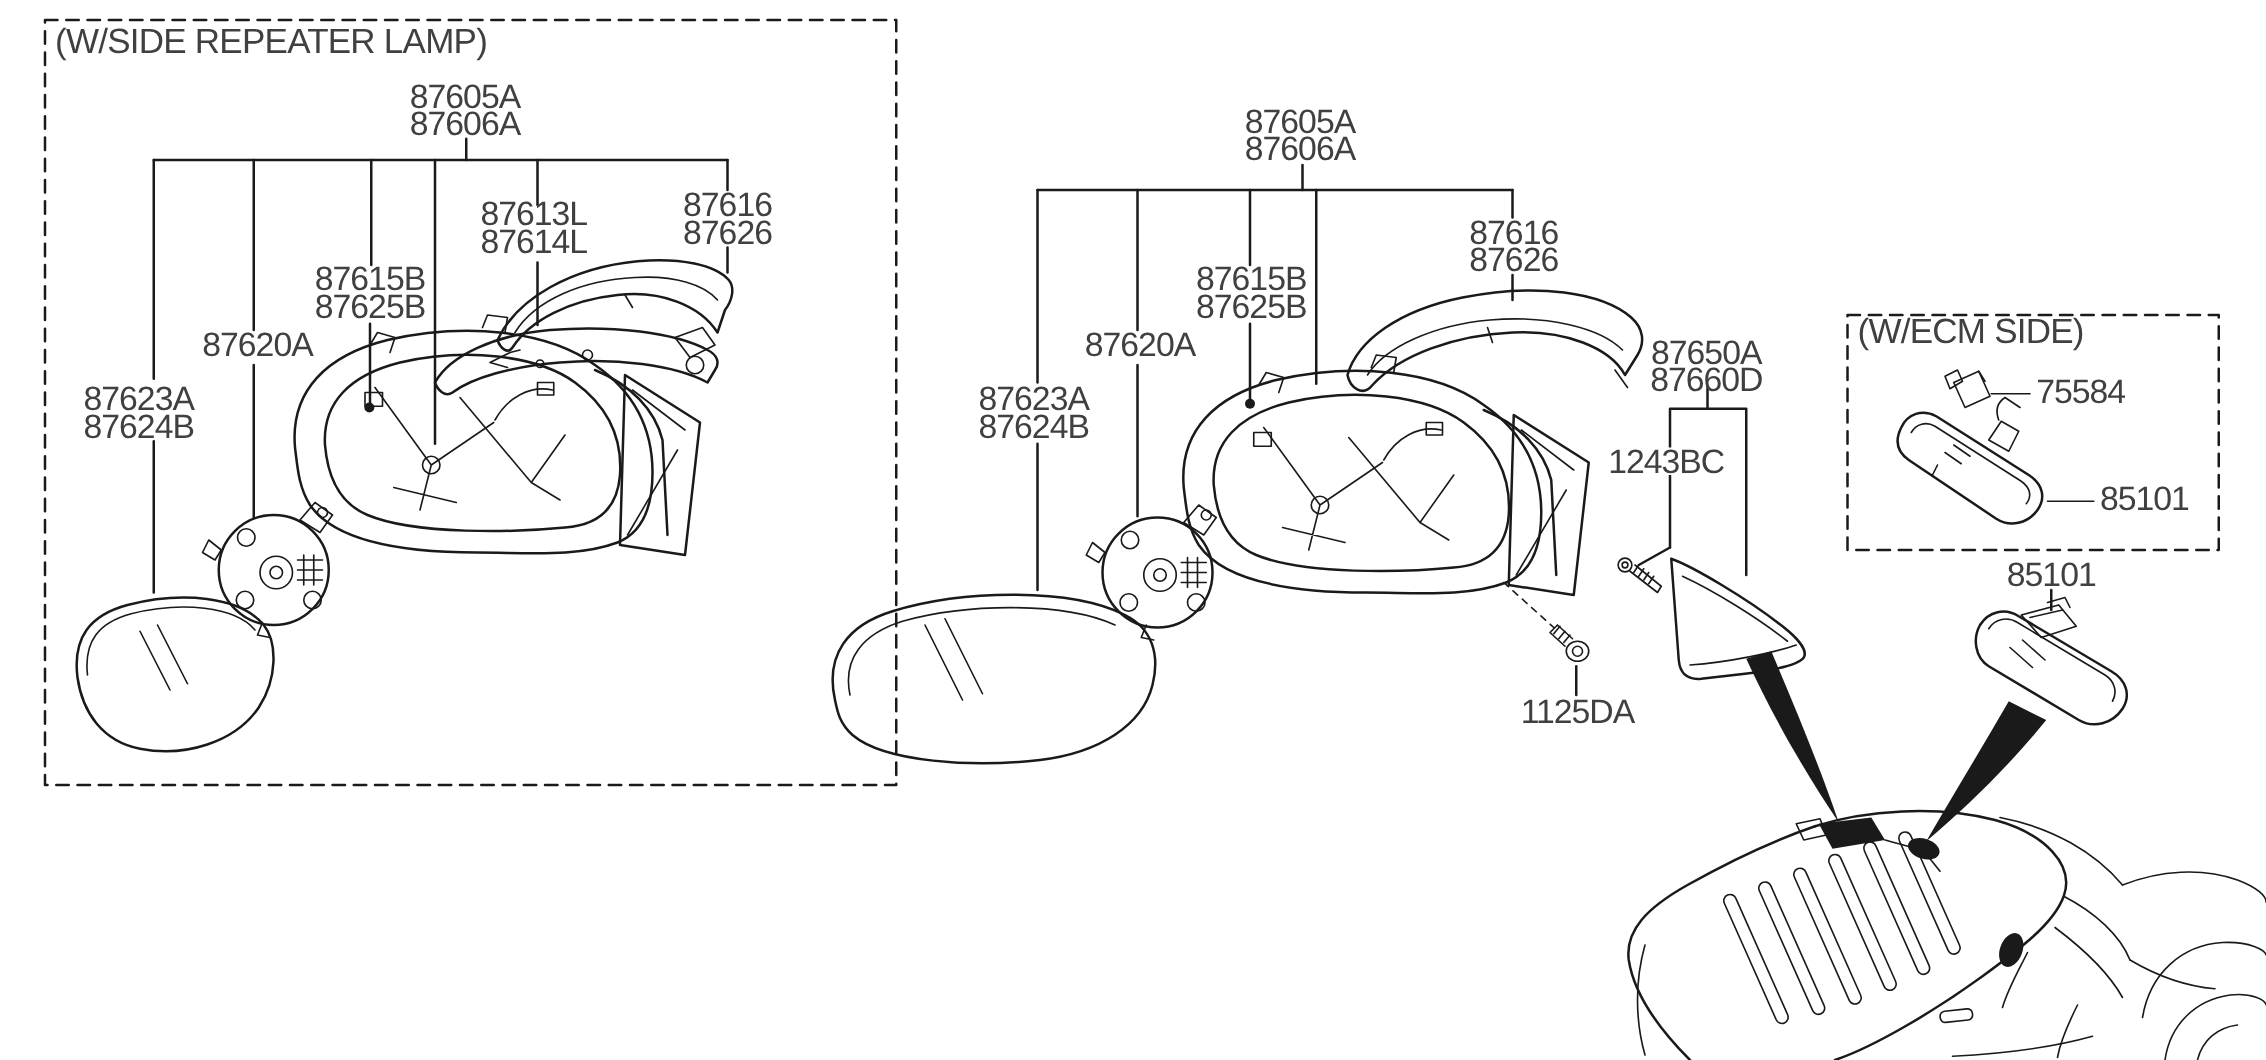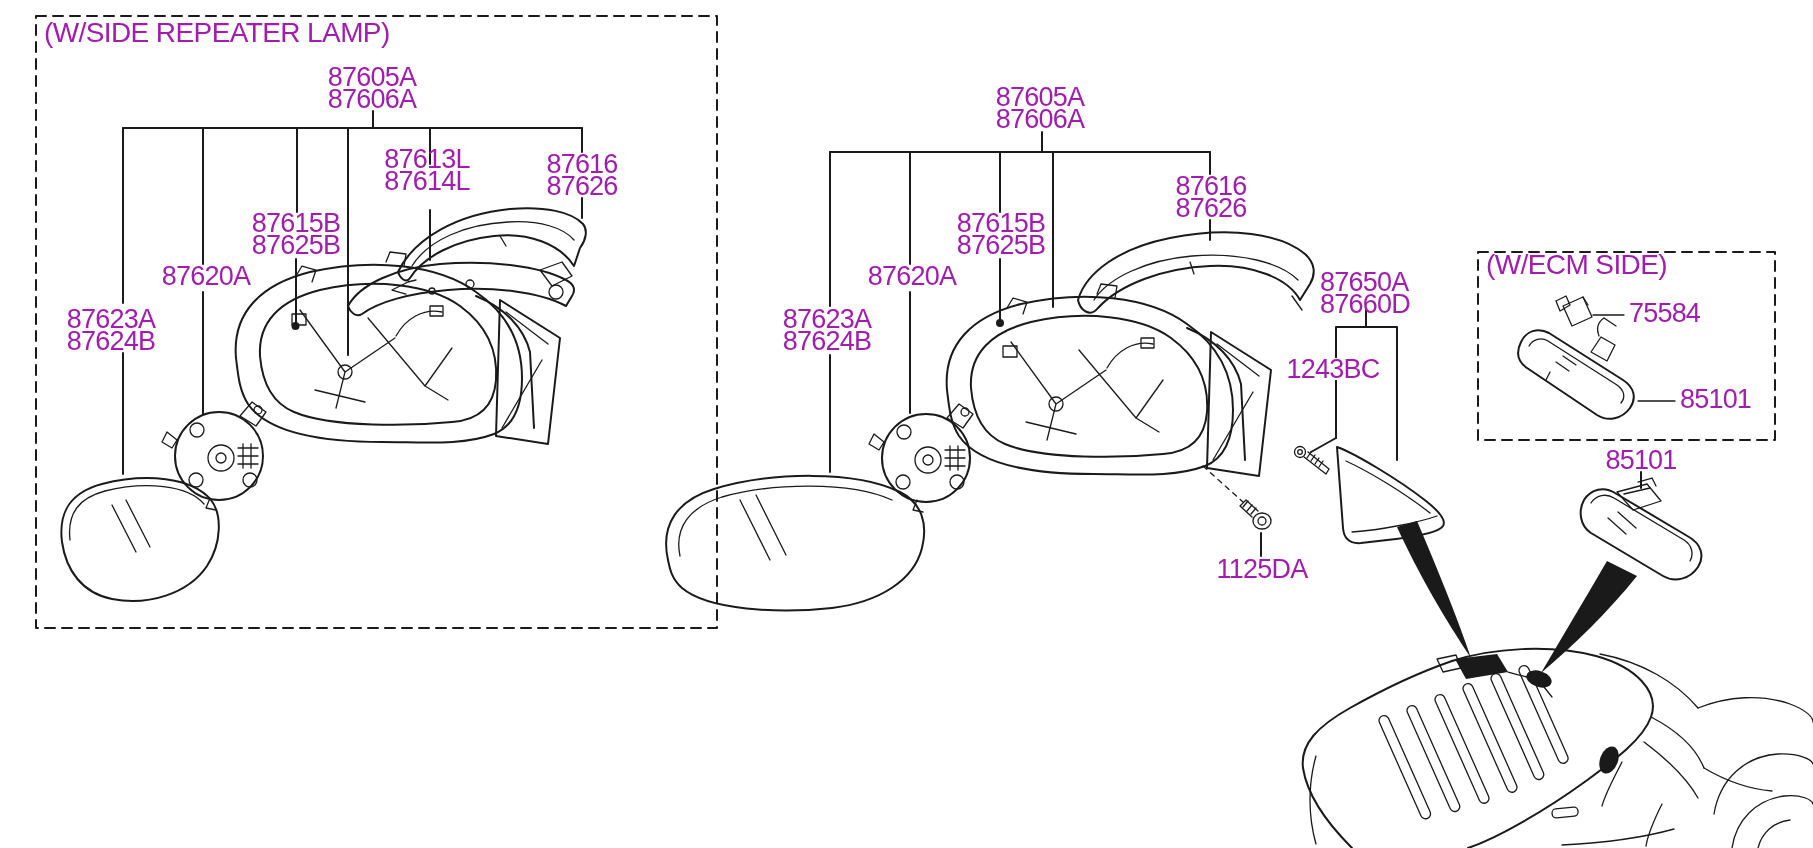--- a/index.html
+++ b/index.html
@@ -4,22 +4,22 @@
 <style>
   html,body{margin:0;padding:0;background:#ffffff;}
   .canvas{position:relative;width:1813px;height:848px;background:#ffffff;overflow:hidden;
           font-family:"Liberation Sans",sans-serif;}
   .canvas svg{position:absolute;left:0;top:0;}
   .st{stroke:#1a1a1a;fill:none;stroke-width:2;stroke-linecap:round;stroke-linejoin:round;}
   .thin{stroke-width:1.3;}
   .fillb{fill:#1a1a1a;stroke:none;}
   .dash{stroke-dasharray:10 7;}
   .dashsm{stroke-dasharray:5 5;}
-  .lbl{position:absolute;font-size:27px;line-height:22px;letter-spacing:-0.8px;color:#a21caf;
-       white-space:nowrap;text-align:left;}
+  .lbl{position:absolute;font-size:27px;line-height:22px;letter-spacing:-0.8px;color:#404040;
+       white-space:nowrap;text-align:center;}
   .lbl.c{transform:translateX(-50%);}
   .lbl.title{font-size:28px;letter-spacing:-0.6px;}
   .lbl.bgw{background:#ffffff;padding:0 2px;}
   .ln{display:block;}
 </style>
 </head>
 <body>
 
 <div class="canvas">
 
@@ -212,21 +212,21 @@
 </svg>
 
 <div class="lbl title" style="left:44px;top:22px">
   <span class="ln">(W/SIDE REPEATER LAMP)</span>
 </div>
 
 <div class="lbl c" style="left:372px;top:66px">
   <span class="ln">87605A</span>
   <span class="ln">87606A</span>
 </div>
-<div class="lbl c" style="left:427px;top:148px">
+<div class="lbl c" style="left:427px;top:160px">
   <span class="ln">87613L</span>
   <span class="ln">87614L</span>
 </div>
 <div class="lbl c" style="left:582px;top:153px">
   <span class="ln">87616</span>
   <span class="ln">87626</span>
 </div>
 <div class="lbl c" style="left:296px;top:212px">
   <span class="ln">87615B</span>
   <span class="ln">87625B</span>

